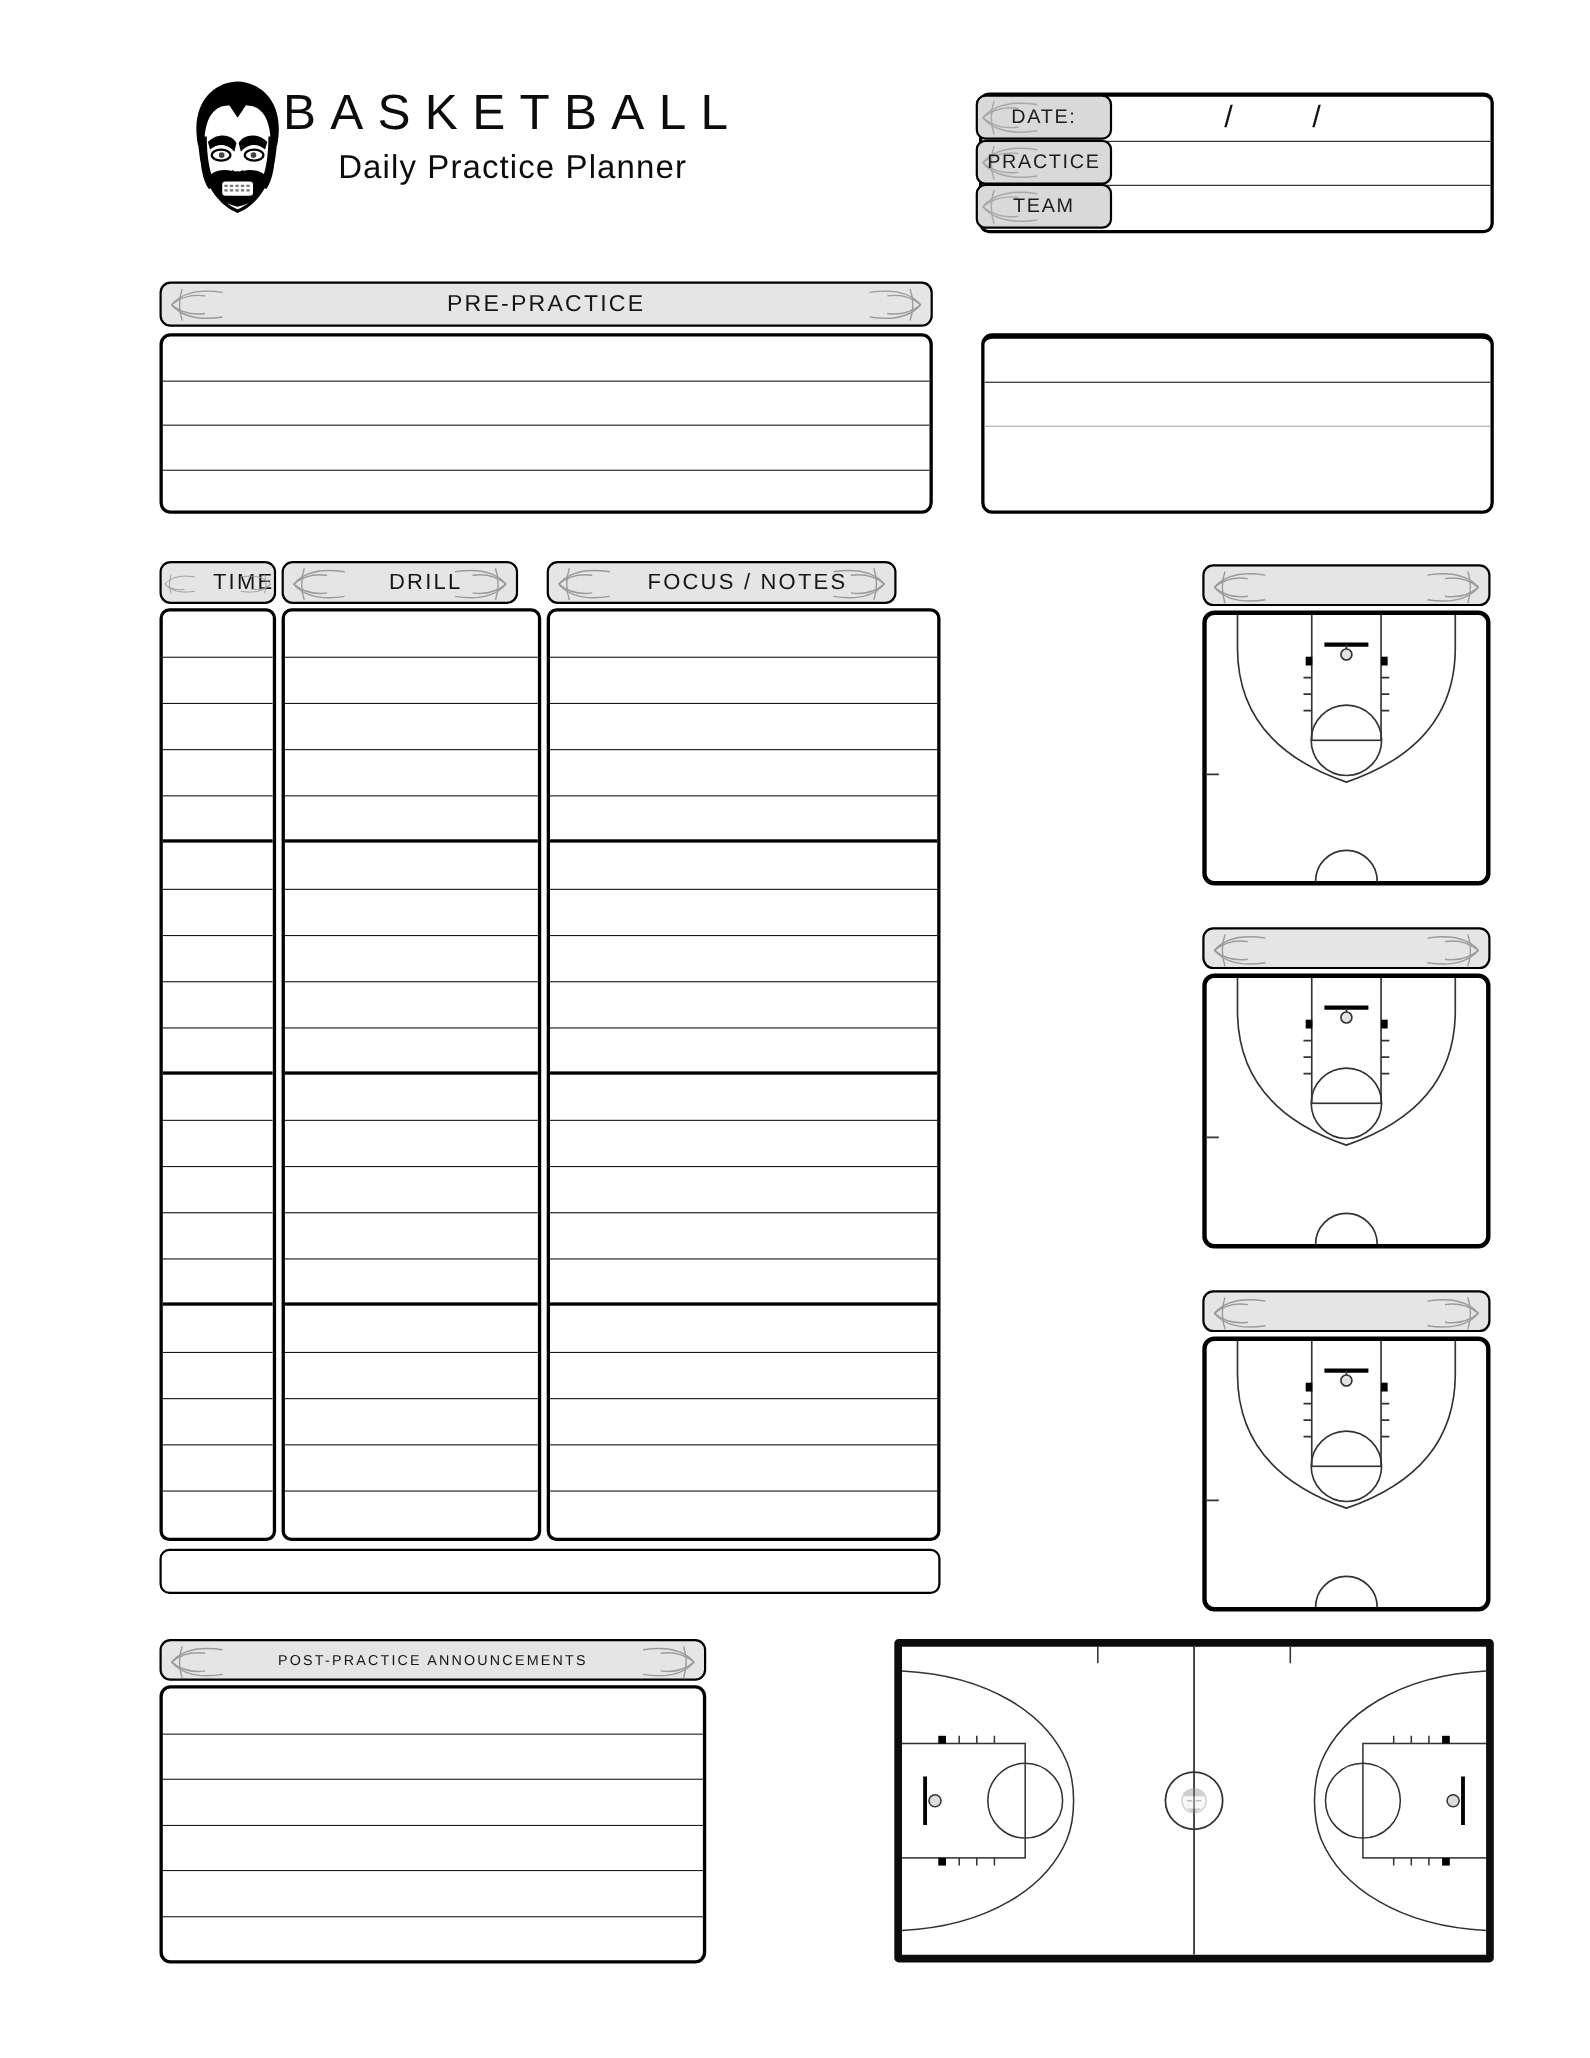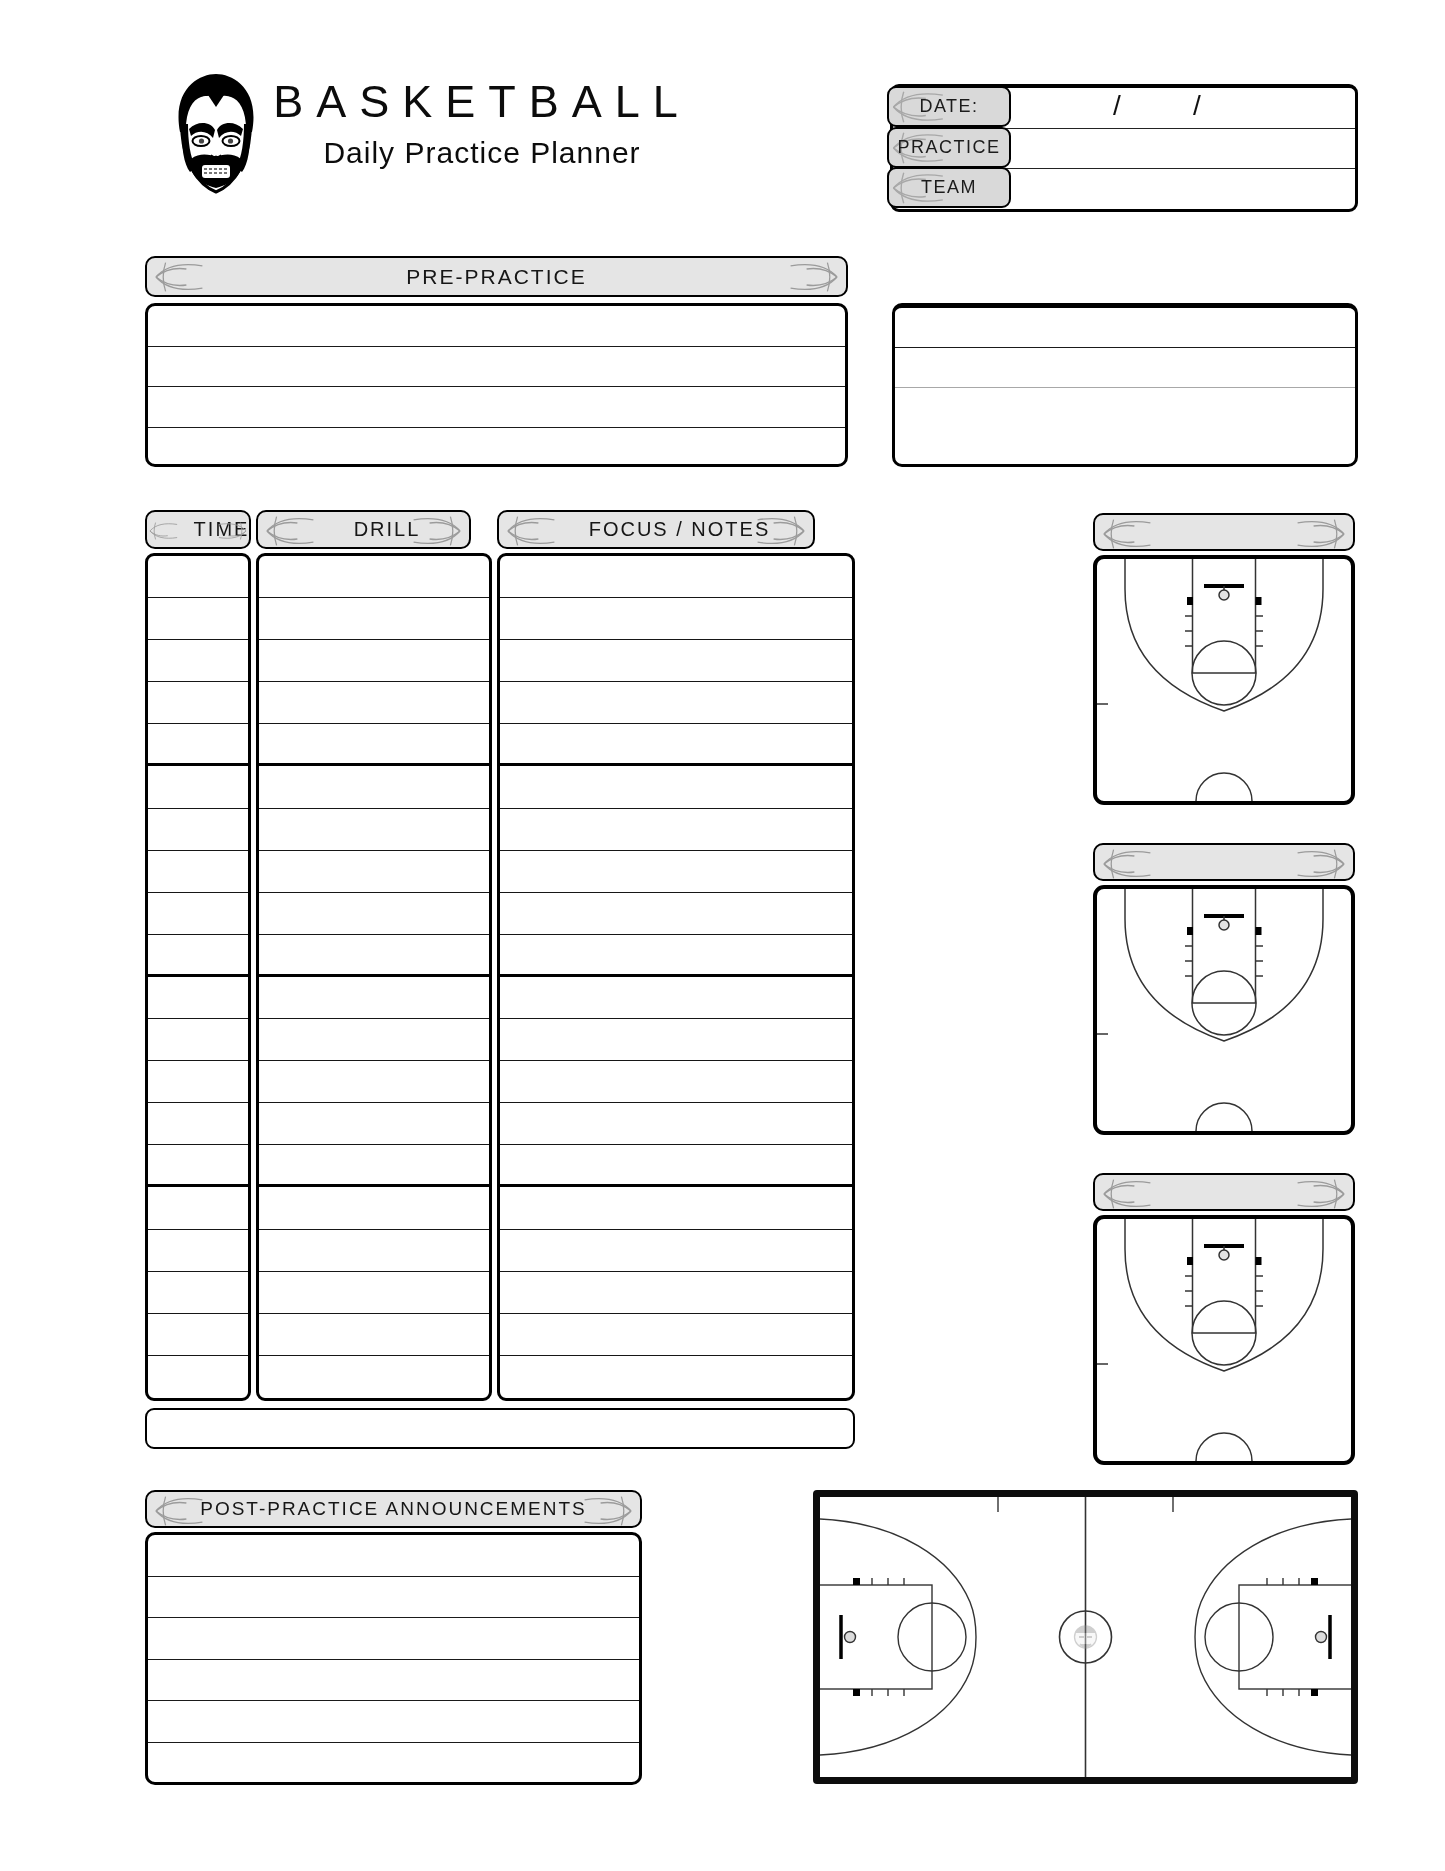--- a/index.html
+++ b/index.html
@@ -2,21 +2,21 @@
 <html><head>
 <meta charset="utf-8">
 <style>
   * { margin:0; padding:0; box-sizing:border-box; }
   html,body { background:#fff; }
   body { font-family:"Liberation Sans", sans-serif; color:#111; }
   .page { position:relative; width:1445px; height:1871px; background:#fff; overflow:hidden; }
 
   
   .logo { position:absolute; left:156px; top:66px; width:120px; height:132px; }
-  .title-block { position:absolute; left:252px; top:76px; width:460px; text-align:center; }
+  .title-block { position:absolute; left:236px; top:76px; width:460px; text-align:center; }
   .main-title { font-size:45px; font-weight:normal; letter-spacing:13px; color:#0c0c0c; }
   .sub-title  { font-size:30px; margin-top:8px; letter-spacing:1px; color:#0c0c0c; }
 
   
   .info-block { position:absolute; left:890px; top:84px; width:468px; height:128px;
                 border:3px solid #000; border-top-width:4px; border-radius:9px; background:#fff;text-align:right; }
   .info-row { position:relative; height:40.6px; border-bottom:1.6px solid #222; }
   .info-row:last-child { border-bottom:none; }
   .info-label { position:absolute; left:-6px; top:-2px; width:124px; height:41px;
                 background:#d9d9d9; border:2.4px solid #000; border-radius:9px;
@@ -68,21 +68,21 @@
 
   
   .panel-bar  { left:1093px; width:262px; height:38px; }
   .panel-body { position:absolute; left:1093px; width:262px; height:250px;
                 border:4px solid #000; border-radius:11px; background:#fff; overflow:hidden; }
   .p1b { top:513px; } .p1c { top:555px; }
   .p2b { top:843px; } .p2c { top:885px; }
   .p3b { top:1173px; } .p3c { top:1215px; }
 
   
-  .post-bar  { left:145px; top:1490px; width:497px; height:38px; font-size:19px; }
+  .post-bar  { left:145px; top:1490px; width:497px; height:38px; font-size:13px; }
   .post-body { left:145px; top:1532px; width:497px; height:253px; }
   .post-body .row-line { height:41.5px; }
 
   
   .full-court { position:absolute; left:813px; top:1490px; width:545px; height:294px;
                 border:7px solid #0d0d0d; border-radius:4px; background:#fff; }
 
   svg { display:block; }
 </style>
 </head>

